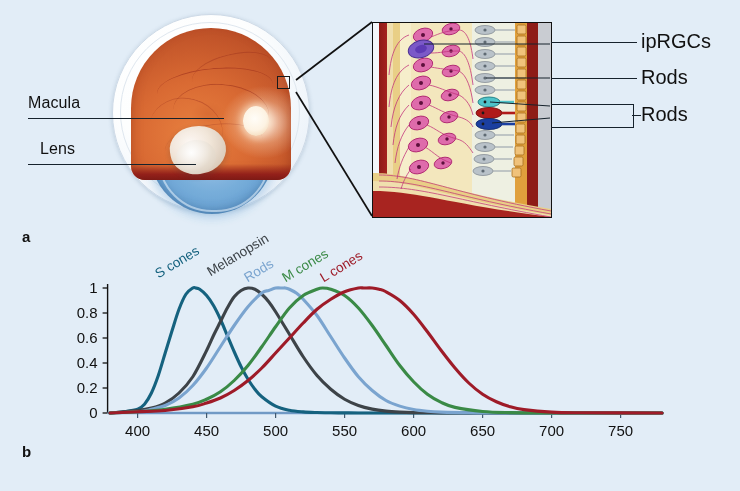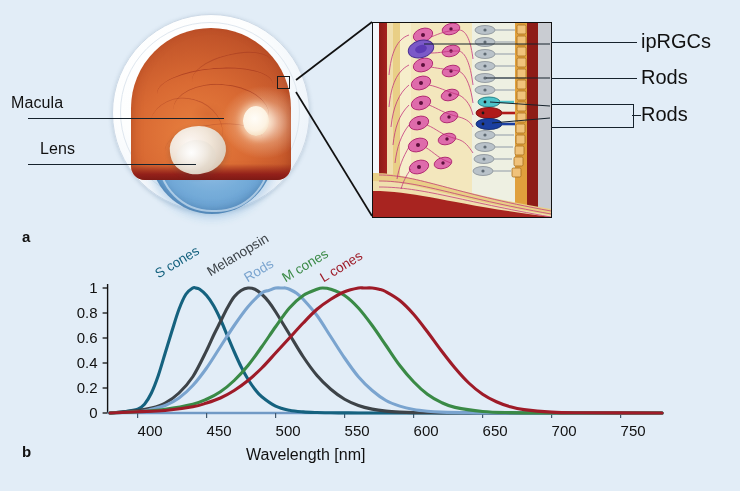--- a/index.html
+++ b/index.html
@@ -94,21 +94,21 @@
     background:radial-gradient(ellipse at 40% 36%, rgba(255,255,255,.95) 0%, rgba(228,220,208,.55) 60%, rgba(200,190,175,.15) 100%);
     transform:rotate(-6deg);
   }
 
   
   .lead-label{
     position:absolute;font-size:16px;color:#111;letter-spacing:.1px;white-space:nowrap;
     font-family:"Liberation Sans", sans-serif;
   }
   .lead-rule{position:absolute;height:0;border-top:1.1px solid #16222c;}
-  #macula-label{left:11px;top:94px;}
+  #macula-label{left:28px;top:94px;}
   #macula-rule{left:28px;top:118px;width:196px;}
   #lens-label{left:40px;top:140px;}
   #lens-rule{left:28px;top:164px;width:168px;}
 
   
   .inset{
     position:absolute;left:372px;top:22px;width:178px;height:194px;
     border:1.8px solid #111;background:#f7f3df;overflow:hidden;
   }
   .layer{position:absolute;top:-4px;bottom:-4px;}
@@ -144,21 +144,21 @@
   }
   #cones-stub{left:632px;top:115px;width:9px;}
 
   
   .chart{position:absolute;left:0;top:246px;width:740px;height:245px;}
   .xlabel{
     position:absolute;left:246px;top:446px;font-size:16px;color:#111;
     font-family:"Liberation Sans", sans-serif;
   }
   .ytick-lbl{position:absolute;font-size:15px;color:#111;text-align:right;width:34px;font-family:"Liberation Sans", sans-serif;}
-  .xtick-lbl{position:absolute;font-size:15px;color:#111;text-align:right;width:50px;font-family:"Liberation Sans", sans-serif;}
+  .xtick-lbl{position:absolute;font-size:15px;color:#111;text-align:center;width:50px;font-family:"Liberation Sans", sans-serif;}
   .curve-lbl{
     position:absolute;font-size:13.5px;white-space:nowrap;
     transform:rotate(-31deg);transform-origin:left bottom;
     font-family:"Liberation Sans", sans-serif;
   }
 </style>
 </head>
 <body>
 
 <div class="fig">
@@ -392,16 +392,15 @@
         <line x1="551.6" y1="167" x2="551.6" y2="172" stroke="#42596f" stroke-width="1.2"></line>
         <line x1="620.6" y1="167" x2="620.6" y2="172" stroke="#42596f" stroke-width="1.2"></line>
         <path d="M110.00,167.00 C112.30,166.79 119.20,166.38 123.80,165.75 C128.40,165.13 134.15,164.50 137.60,163.25 C141.05,162.00 142.20,160.96 144.50,158.25 C146.80,155.54 149.10,151.79 151.40,147.00 C153.70,142.21 156.00,136.17 158.30,129.50 C160.60,122.83 162.90,114.50 165.20,107.00 C167.50,99.50 169.80,91.79 172.10,84.50 C174.40,77.21 176.70,69.29 179.00,63.25 C181.30,57.21 183.60,51.79 185.90,48.25 C188.20,44.71 191.19,43.04 192.80,42.00 C194.41,40.96 194.41,41.79 195.56,42.00 C196.71,42.21 197.86,42.00 199.70,43.25 C201.54,44.50 204.30,46.79 206.60,49.50 C208.90,52.21 211.20,55.54 213.50,59.50 C215.80,63.46 218.10,68.25 220.40,73.25 C222.70,78.25 225.00,84.08 227.30,89.50 C229.60,94.92 231.90,100.54 234.20,105.75 C236.50,110.96 238.80,116.17 241.10,120.75 C243.40,125.33 245.70,129.50 248.00,133.25 C250.30,137.00 252.60,140.33 254.90,143.25 C257.20,146.17 258.35,147.94 261.80,150.75 C265.25,153.56 271.00,157.88 275.60,160.13 C280.20,162.38 284.80,163.29 289.40,164.25 C294.00,165.21 298.60,165.50 303.20,165.88 C307.80,166.25 312.40,166.35 317.00,166.50 C321.60,166.65 326.20,166.69 330.80,166.75 C335.40,166.81 340.00,166.83 344.60,166.88 C349.20,166.92 353.80,166.98 358.40,167.00 C363.00,167.02 367.60,167.00 372.20,167.00 C376.80,167.00 379.10,167.00 386.00,167.00 C392.90,167.00 404.40,167.00 413.60,167.00 C422.80,167.00 429.70,167.00 441.20,167.00 C452.70,167.00 464.20,167.00 482.60,167.00 C501.00,167.00 521.70,167.00 551.60,167.00 C581.50,167.00 643.60,167.00 662.00,167.00" fill="none" stroke="#15627f" stroke-width="3.1" stroke-linecap="round" stroke-linejoin="round"></path>
         <path d="M110.00,167.00 C114.60,166.58 130.70,165.33 137.60,164.50 C144.50,163.67 146.80,163.25 151.40,162.00 C156.00,160.75 160.60,159.50 165.20,157.00 C169.80,154.50 174.40,151.38 179.00,147.00 C183.60,142.63 188.20,137.83 192.80,130.75 C197.40,123.67 203.15,111.38 206.60,104.50 C210.05,97.63 211.20,94.29 213.50,89.50 C215.80,84.71 218.10,80.33 220.40,75.75 C222.70,71.17 225.00,66.17 227.30,62.00 C229.60,57.83 231.90,53.67 234.20,50.75 C236.50,47.83 238.80,45.96 241.10,44.50 C243.40,43.04 245.70,42.21 248.00,42.00 C250.30,41.79 252.60,42.21 254.90,43.25 C257.20,44.29 259.50,46.17 261.80,48.25 C264.10,50.33 266.40,52.83 268.70,55.75 C271.00,58.67 272.15,60.33 275.60,65.75 C279.05,71.17 284.80,80.75 289.40,88.25 C294.00,95.75 298.60,103.88 303.20,110.75 C307.80,117.63 312.40,124.08 317.00,129.50 C321.60,134.92 326.20,139.29 330.80,143.25 C335.40,147.21 340.00,150.54 344.60,153.25 C349.20,155.96 353.80,157.85 358.40,159.50 C363.00,161.15 367.60,162.19 372.20,163.13 C376.80,164.06 381.40,164.63 386.00,165.13 C390.60,165.63 395.20,165.88 399.80,166.13 C404.40,166.38 406.70,166.50 413.60,166.63 C420.50,166.75 432.00,166.81 441.20,166.88 C450.40,166.94 459.60,166.98 468.80,167.00 C478.00,167.02 482.60,167.00 496.40,167.00 C510.20,167.00 524.00,167.00 551.60,167.00 C579.20,167.00 643.60,167.00 662.00,167.00" fill="none" stroke="#3d4348" stroke-width="3.1" stroke-linecap="round" stroke-linejoin="round"></path>
         <path d="M110.00,167.00 C114.60,166.79 130.70,166.38 137.60,165.75 C144.50,165.13 146.80,164.29 151.40,163.25 C156.00,162.21 160.60,161.38 165.20,159.50 C169.80,157.63 174.40,155.33 179.00,152.00 C183.60,148.67 188.20,144.50 192.80,139.50 C197.40,134.50 202.00,128.46 206.60,122.00 C211.20,115.54 215.80,107.83 220.40,100.75 C225.00,93.67 229.60,86.17 234.20,79.50 C238.80,72.83 243.40,66.17 248.00,60.75 C252.60,55.33 258.35,49.71 261.80,47.00 C265.25,44.29 266.40,45.33 268.70,44.50 C271.00,43.67 273.30,42.42 275.60,42.00 C277.90,41.58 280.89,42.00 282.50,42.00 C284.11,42.00 284.11,41.79 285.26,42.00 C286.41,42.21 287.56,42.42 289.40,43.25 C291.24,44.08 294.00,45.33 296.30,47.00 C298.60,48.67 299.75,49.50 303.20,53.25 C306.65,57.00 312.40,63.25 317.00,69.50 C321.60,75.75 326.20,83.67 330.80,90.75 C335.40,97.83 340.00,105.33 344.60,112.00 C349.20,118.67 353.80,125.33 358.40,130.75 C363.00,136.17 367.60,140.54 372.20,144.50 C376.80,148.46 381.40,151.90 386.00,154.50 C390.60,157.10 395.20,158.63 399.80,160.13 C404.40,161.63 409.00,162.65 413.60,163.50 C418.20,164.35 422.80,164.81 427.40,165.25 C432.00,165.69 434.30,165.88 441.20,166.13 C448.10,166.38 459.60,166.63 468.80,166.75 C478.00,166.88 482.60,166.83 496.40,166.88 C510.20,166.92 524.00,166.98 551.60,167.00 C579.20,167.02 643.60,167.00 662.00,167.00" fill="none" stroke="#7aa4cf" stroke-width="3.1" stroke-linecap="round" stroke-linejoin="round"></path>
         <path d="M110.00,167.00 C114.60,166.79 128.40,166.38 137.60,165.75 C146.80,165.13 156.00,164.50 165.20,163.25 C174.40,162.00 185.90,159.92 192.80,158.25 C199.70,156.58 202.00,155.33 206.60,153.25 C211.20,151.17 215.80,148.88 220.40,145.75 C225.00,142.63 229.60,138.88 234.20,134.50 C238.80,130.13 243.40,125.13 248.00,119.50 C252.60,113.88 257.20,107.21 261.80,100.75 C266.40,94.29 271.00,87.21 275.60,80.75 C280.20,74.29 284.80,67.21 289.40,62.00 C294.00,56.79 298.60,52.63 303.20,49.50 C307.80,46.38 313.78,44.50 317.00,43.25 C320.22,42.00 320.22,42.00 322.52,42.00 C324.82,42.00 327.12,42.00 330.80,43.25 C334.48,44.50 340.00,46.38 344.60,49.50 C349.20,52.63 353.80,57.00 358.40,62.00 C363.00,67.00 367.60,73.25 372.20,79.50 C376.80,85.75 381.40,92.83 386.00,99.50 C390.60,106.17 395.20,113.46 399.80,119.50 C404.40,125.54 409.00,130.96 413.60,135.75 C418.20,140.54 422.80,144.81 427.40,148.25 C432.00,151.69 436.60,154.19 441.20,156.38 C445.80,158.56 448.10,159.85 455.00,161.38 C461.90,162.90 473.40,164.63 482.60,165.50 C491.80,166.38 498.70,166.40 510.20,166.63 C521.70,166.85 526.30,166.81 551.60,166.88 C576.90,166.94 643.60,166.98 662.00,167.00" fill="none" stroke="#3a8a46" stroke-width="3.1" stroke-linecap="round" stroke-linejoin="round"></path>
         <path d="M110.00,167.00 C114.60,166.79 128.40,166.17 137.60,165.75 C146.80,165.33 156.00,165.33 165.20,164.50 C174.40,163.67 185.90,162.00 192.80,160.75 C199.70,159.50 202.00,158.46 206.60,157.00 C211.20,155.54 215.80,154.08 220.40,152.00 C225.00,149.92 229.60,147.42 234.20,144.50 C238.80,141.58 243.40,138.25 248.00,134.50 C252.60,130.75 257.20,126.58 261.80,122.00 C266.40,117.42 271.00,112.00 275.60,107.00 C280.20,102.00 284.80,97.00 289.40,92.00 C294.00,87.00 298.60,81.79 303.20,77.00 C307.80,72.21 312.40,67.21 317.00,63.25 C321.60,59.29 326.20,56.17 330.80,53.25 C335.40,50.33 340.00,47.63 344.60,45.75 C349.20,43.88 355.18,42.63 358.40,42.00 C361.62,41.38 361.62,42.00 363.92,42.00 C366.22,42.00 369.67,41.79 372.20,42.00 C374.73,42.21 376.80,42.63 379.10,43.25 C381.40,43.88 382.55,43.88 386.00,45.75 C389.45,47.63 395.20,50.75 399.80,54.50 C404.40,58.25 409.00,63.04 413.60,68.25 C418.20,73.46 422.80,79.71 427.40,85.75 C432.00,91.79 436.60,98.46 441.20,104.50 C445.80,110.54 450.40,116.58 455.00,122.00 C459.60,127.42 464.20,132.63 468.80,137.00 C473.40,141.38 478.00,145.13 482.60,148.25 C487.20,151.38 491.80,153.67 496.40,155.75 C501.00,157.83 505.60,159.44 510.20,160.75 C514.80,162.06 517.10,162.73 524.00,163.63 C530.90,164.52 542.40,165.60 551.60,166.13 C560.80,166.65 560.80,166.60 579.20,166.75 C597.60,166.90 648.20,166.96 662.00,167.00" fill="none" stroke="#9e1b28" stroke-width="3.1" stroke-linecap="round" stroke-linejoin="round"></path>
       </svg>
 
     
-    <div class="xlabel" style="left:246px;top:200px;position:absolute;">Wavelength [nm]</div>
   <div class="ytick-lbl" style="left: 63.6px; top: 158px;">0</div><div class="ytick-lbl" style="left: 63.6px; top: 133px;">0.2</div><div class="ytick-lbl" style="left: 63.6px; top: 108px;">0.4</div><div class="ytick-lbl" style="left: 63.6px; top: 83px;">0.6</div><div class="ytick-lbl" style="left: 63.6px; top: 58px;">0.8</div><div class="ytick-lbl" style="left: 63.6px; top: 33px;">1</div><div class="xtick-lbl" style="left: 112.6px; top: 176px;">400</div><div class="xtick-lbl" style="left: 181.6px; top: 176px;">450</div><div class="xtick-lbl" style="left: 250.6px; top: 176px;">500</div><div class="xtick-lbl" style="left: 319.6px; top: 176px;">550</div><div class="xtick-lbl" style="left: 388.6px; top: 176px;">600</div><div class="xtick-lbl" style="left: 457.6px; top: 176px;">650</div><div class="xtick-lbl" style="left: 526.6px; top: 176px;">700</div><div class="xtick-lbl" style="left: 595.6px; top: 176px;">750</div><div class="curve-lbl" style="color: rgb(21, 98, 127); left: 159.76px; top: 20px;">S cones</div><div class="curve-lbl" style="color: rgb(61, 67, 72); left: 212.2px; top: 18px;">Melanopsin</div><div class="curve-lbl" style="color: rgb(122, 164, 207); left: 249.46px; top: 24px;">Rods</div><div class="curve-lbl" style="color: rgb(58, 138, 70); left: 286.72px; top: 24px;">M cones</div><div class="curve-lbl" style="color: rgb(158, 27, 40); left: 325.36px; top: 24px;">L cones</div></div>
 
 </div>
 
 </body></html>

